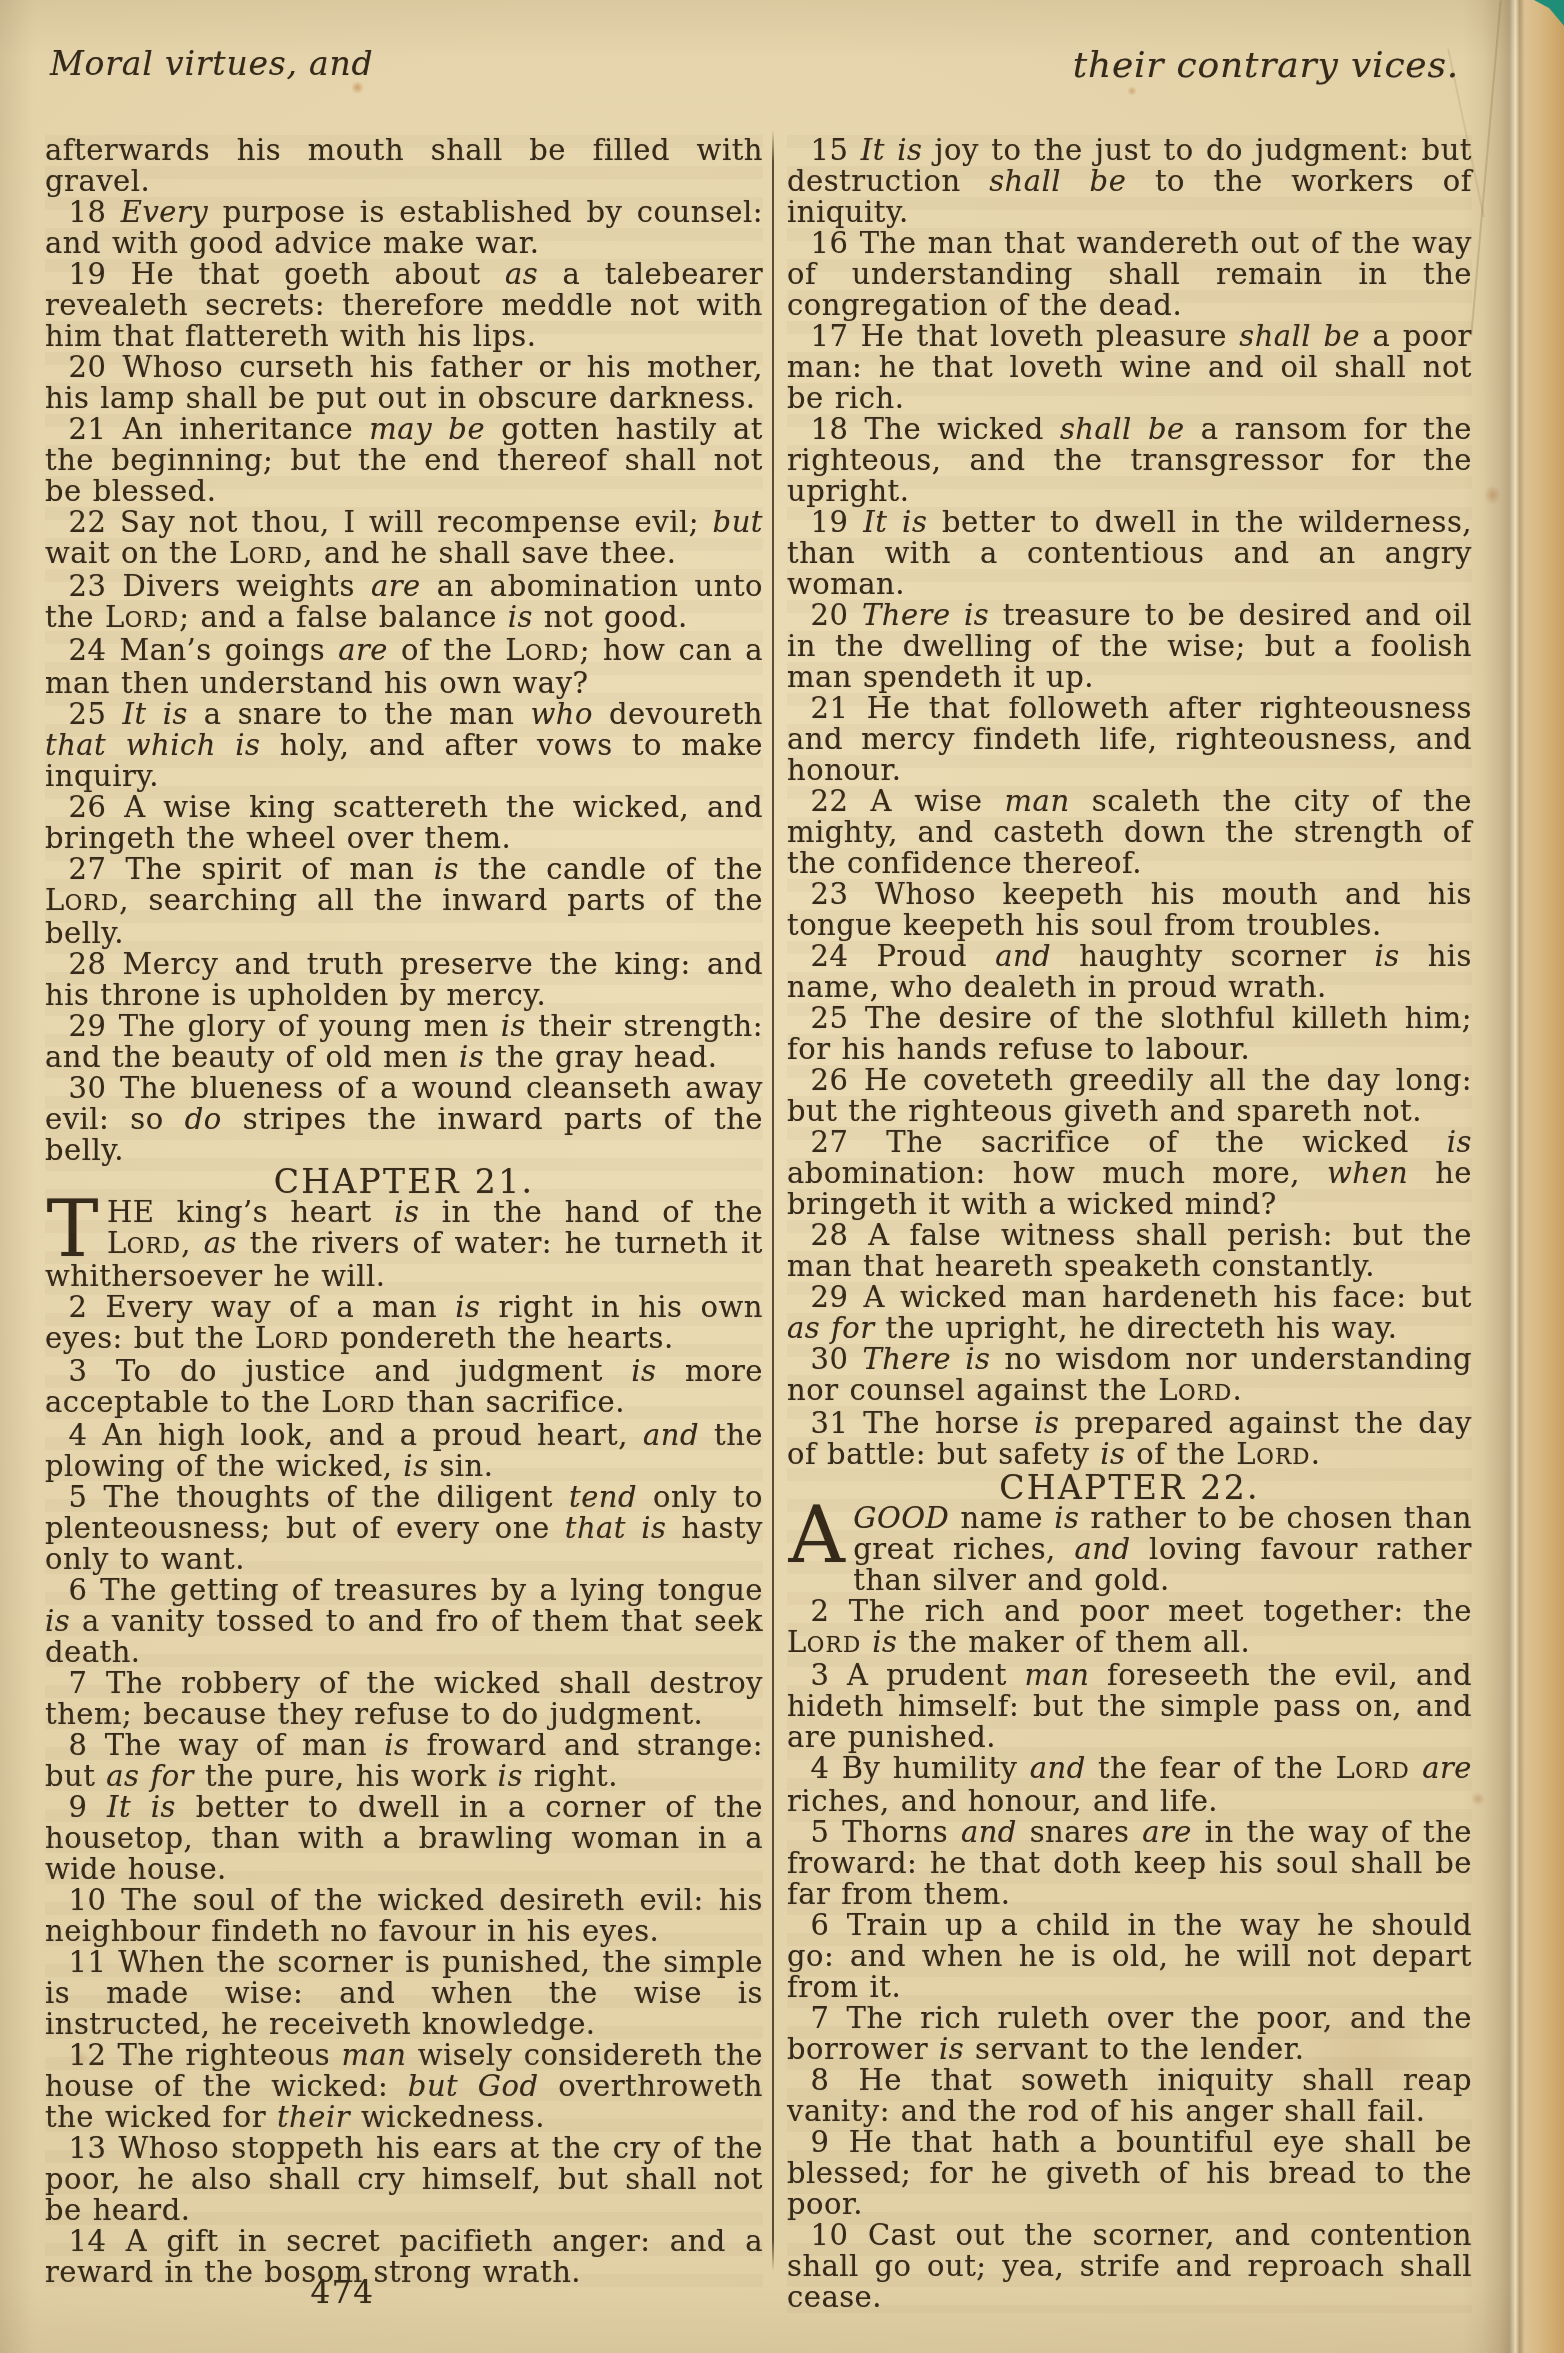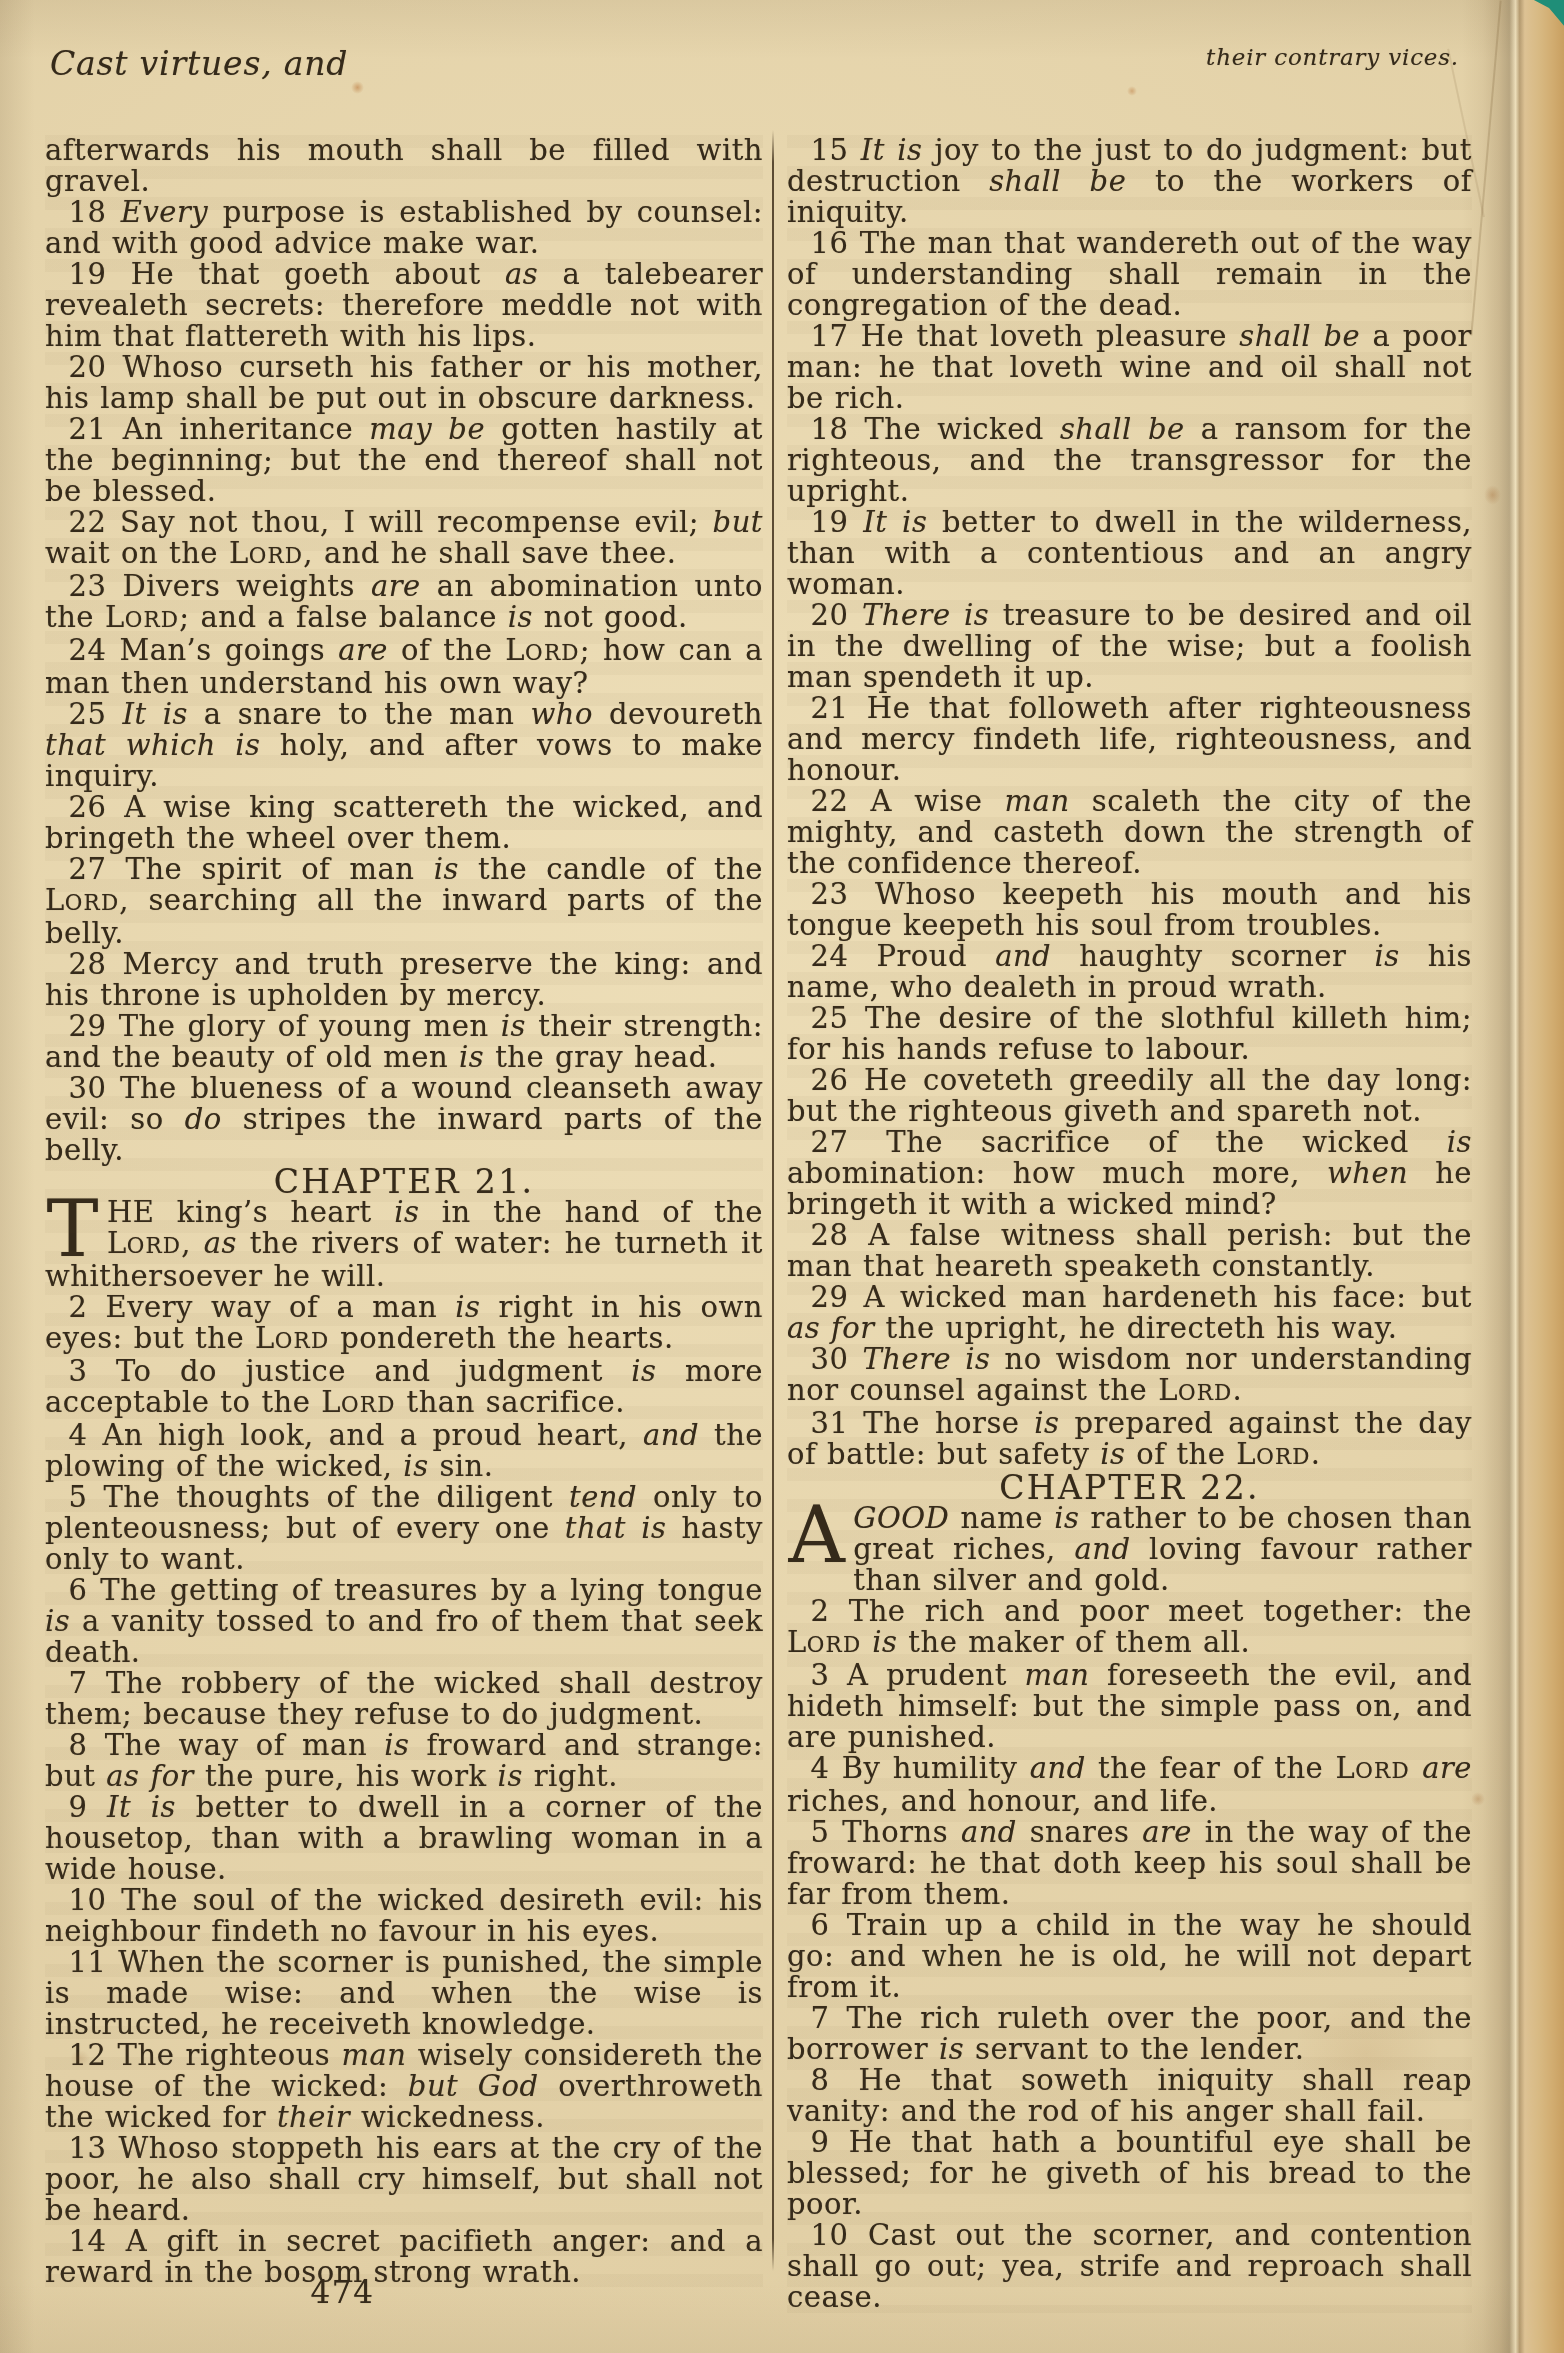--- a/index.html
+++ b/index.html
@@ -40,21 +40,21 @@
   .s1{left:351px;top:81px;width:12.5px;height:12.5px;background:radial-gradient(rgba(175,95,30,0.45),rgba(175,95,30,0) 70%);}
   .s2{left:1127px;top:86px;width:10.2px;height:10.2px;background:radial-gradient(rgba(175,95,30,0.38),rgba(175,95,30,0) 70%);}
   .s3{left:1484px;top:485px;width:17px;height:20.3px;background:radial-gradient(rgba(150,85,30,0.30),rgba(150,85,30,0) 70%);}
   .s4{left:1471px;top:1792px;width:14px;height:14px;background:radial-gradient(rgba(150,85,30,0.28),rgba(150,85,30,0) 70%);}
   .s5{left:70px;top:2050px;width:20.3px;height:15.6px;background:radial-gradient(rgba(140,90,40,0.16),rgba(140,90,40,0) 70%);}
   .s6{left:1291px;top:1995px;width:149px;height:117px;background:radial-gradient(rgba(150,100,45,0.10),rgba(150,100,45,0) 70%);}
 
   .hdr{position:absolute;top:44px;white-space:nowrap;}
   .hdr-left{left:50px;font-style:italic;font-size:33px;letter-spacing:0.8px;}
   .hdr-center{left:0;width:1413px;text-align:center;font-size:34px;letter-spacing:2.3px;}
-  .hdr-right{right:106px;font-style:italic;font-size:23px;letter-spacing:0.8px;}
+  .hdr-right{right:106px;font-style:italic;font-size:36px;letter-spacing:0.8px;}
 
   .col{position:absolute;top:135px;font-size:29px;line-height:31px;letter-spacing:0.5px;word-spacing:1.2px;text-align:justify;}
   .col-left{left:45px;width:718px;}
   .col-right{left:787px;width:685px;}
   .col::after{
     content:"";position:absolute;inset:0;pointer-events:none;
     background:repeating-linear-gradient(180deg, rgba(100,78,42,0.045) 0 13.3px, rgba(100,78,42,0) 13.3px 31px);
   }
   .rule{position:absolute;left:772px;top:130px;width:2.3px;height:2141px;
     background:linear-gradient(180deg, rgba(62,47,27,0) 0%, #42321d 1.5%, #42321d 98.5%, rgba(62,47,27,0) 100%);
@@ -65,21 +65,21 @@
   .chap{text-align:center;text-indent:0;font-size:33px;letter-spacing:2.3px;margin:17px 0 11px;}
   .dcp{text-indent:0;}
   .dcap{float:left;font-size:78px;line-height:58px;height:59px;padding:3.1px 7.8px 0 1.6px;}
   .lord .lsc{font-size:74%;letter-spacing:1.2px;}
   .pagenum{position:absolute;left:45px;width:595px;top:2274px;text-align:center;font-size:31px;letter-spacing:1.6px;}
 </style>
 </head>
 <body>
 
 <div class="page">
-  <div class="hdr hdr-left">Cast virtues, and</div>
+  <div class="hdr hdr-left">Moral virtues, and</div>
   <div class="hdr hdr-right">their contrary vices.</div>
 
   <div class="col col-left">
       <p class="cont">afterwards his mouth shall be filled with gravel.</p>
       <p class="v"><span class="vn">18</span> <i>Every</i> purpose is established by counsel: and with good advice make war.</p>
       <p class="v"><span class="vn">19</span> He that goeth about <i>as</i> a talebearer revealeth secrets: therefore meddle not with him that flattereth with his lips.</p>
       <p class="v"><span class="vn">20</span> Whoso curseth his father or his mother, his lamp shall be put out in obscure darkness.</p>
       <p class="v"><span class="vn">21</span> An inheritance <i>may be</i> gotten hastily at the beginning; but the end thereof shall not be blessed.</p>
       <p class="v"><span class="vn">22</span> Say not thou, I will recompense evil; <i>but</i> wait on the <span class="lord">L<span class="lsc">ORD</span></span>, and he shall save thee.</p>
       <p class="v"><span class="vn">23</span> Divers weights <i>are</i> an abomination unto the <span class="lord">L<span class="lsc">ORD</span></span>; and a false balance <i>is</i> not good.</p>

